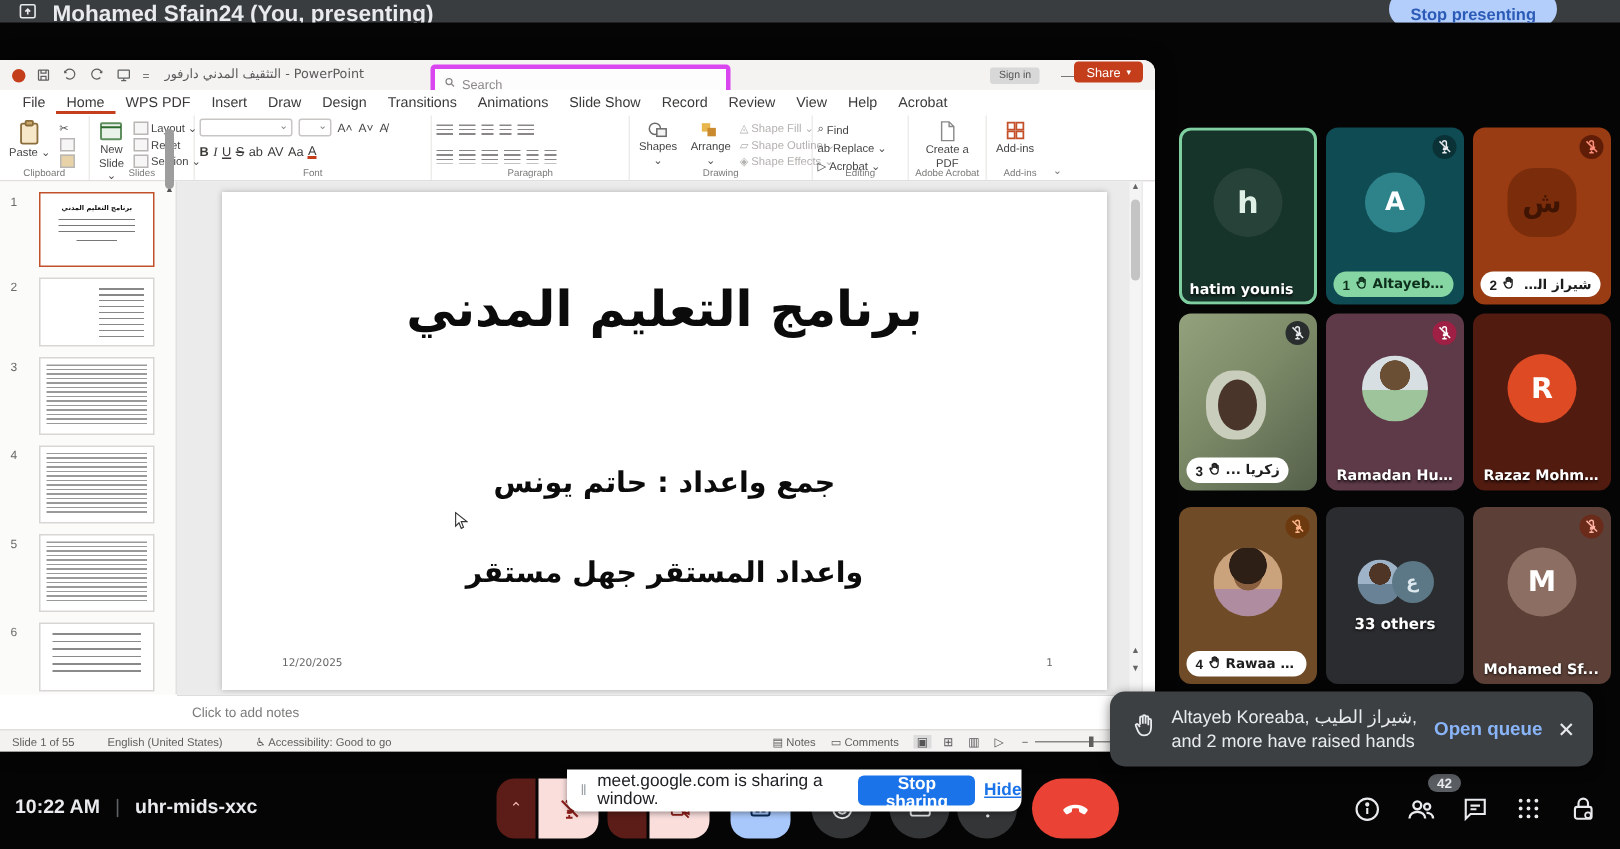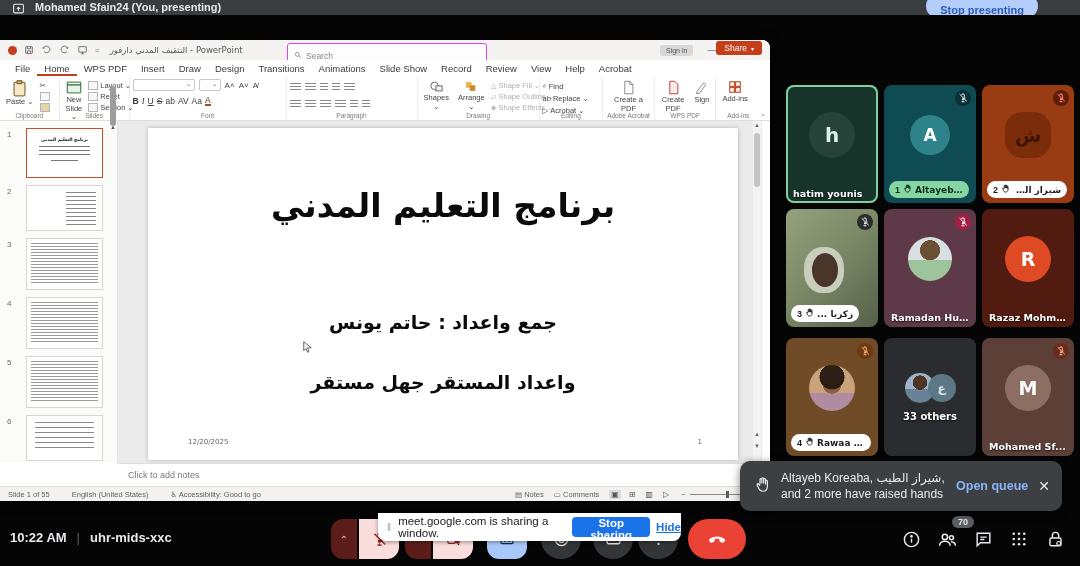--- a/index.html
+++ b/index.html
@@ -5,35 +5,35 @@
   html,body{margin:0;padding:0;background:#000;}
   *{box-sizing:border-box;}
   #stage{position:relative;width:1080px;height:566px;background:#050505;overflow:hidden;
          font-family:"Liberation Sans","DejaVu Sans",sans-serif;}
   .ar{font-family:"DejaVu Sans",sans-serif;}
 
   
   .top-bar{position:absolute;left:0;top:0;width:1080px;height:15px;background:#3a3d40;
            display:flex;align-items:flex-start;overflow:hidden;z-index:30;}
   .tb-icon{margin:1px 10px 0 12px;color:#e8eaed;}
-  .tb-name{font-size:11px;font-weight:bold;color:#e8eaed;margin-top:1px;}
+  .tb-name{font-size:15px;font-weight:bold;color:#e8eaed;margin-top:1px;}
   .tb-spacer{flex:1;}
   .stop-presenting{margin:-6px 42px 0 0;height:24px;padding:8px 14px 0 14px;border-radius:12px;
            background:#b3cefb;color:#2b5bb7;font-size:11px;font-weight:bold;border:none;cursor:pointer;}
 
   
   .ppt{position:absolute;left:0;top:40px;width:770px;height:461px;background:#fff;
        border-radius:0 8px 0 0;overflow:hidden;z-index:10;box-shadow:0 0 12px rgba(0,0,0,.6);}
   .ppt-titlebar{position:absolute;left:0;top:0;width:100%;height:20px;background:#f4f3f2;
        display:flex;align-items:center;font-size:9px;color:#4a4a4a;}
   .qat{display:flex;align-items:center;gap:7px;margin-left:8px;color:#5f5f5f;}
   .ppt-logo{width:9px;height:9px;border-radius:50%;background:#c43e1c;}
   .qat svg{display:block;}
   .ppt-filename{margin-left:10px;color:#5a5a5a;font-size:8.5px;}
-  .ppt-search{position:absolute;left:287px;top:3px;width:200px;height:25px;border:1px solid #d946ef;
+  .ppt-search{position:absolute;left:287px;top:3px;width:200px;height:25px;border:3px solid #d946ef;
        border-radius:3px;background:#fdfdfd;display:flex;align-items:center;color:#8a8886;font-size:8.5px;}
   .ppt-search svg{margin:0 4px 0 6px;}
   .win-ctl{position:absolute;right:0;top:0;height:20px;display:flex;align-items:center;gap:14px;padding-right:10px;color:#666;}
   .signin{background:#d8d8d8;border-radius:2px;font-size:7px;color:#555;padding:2px 6px;border:none;}
   .wc{font-size:9px;line-height:9px;}
 
   .ppt-tabs{position:absolute;left:0;top:20px;width:100%;height:17px;background:#fff;display:flex;
        align-items:center;font-size:9.5px;color:#3b3a39;padding-left:8px;}
   .ppt-tab{padding:2px 7px;cursor:pointer;white-space:nowrap;}
   .ppt-tab.active{font-weight:normal;box-shadow:inset 0 -2px 0 #c43e1c;}
@@ -379,35 +379,20 @@
         <div class="bigbtn">
           <svg width="13" height="15" viewBox="0 0 20 24" fill="none" stroke="#888" stroke-width="1.5">
               <path d="M4 2h8l5 5v15H4z" fill="#fff"></path>
               <path d="M12 2v5h5"></path>
             </svg>
           <span class="cap">Create a PDF</span>
         </div>
         <span class="rlabel">Adobe Acrobat</span>
       </div>
 
-      <div class="rgroup" style="width:62px;">
-        <div class="bigbtn">
-          <svg width="13" height="15" viewBox="0 0 20 24" fill="none" stroke="#c0392b" stroke-width="1.5">
-              <path d="M4 2h8l5 5v15H4z" fill="#fdecea"></path>
-            </svg>
-          <span class="cap">Create PDF</span>
-        </div>
-        <div class="bigbtn">
-          <svg width="13" height="15" viewBox="0 0 20 24" fill="none" stroke="#888" stroke-width="1.5">
-              <path d="M3 18 14 4l3 3L7 21l-5 1z" fill="#fff"></path>
-            </svg>
-          <span class="cap">Sign</span>
-        </div>
-        <span class="rlabel">WPS PDF</span>
-      </div>
 
       <div class="rgroup" style="width:44px;border-right:none;">
         <div class="bigbtn">
           <svg width="14" height="14" viewBox="0 0 24 24" fill="none" stroke="#c4502a" stroke-width="2">
               <rect x="3" y="3" width="8" height="8"></rect>
               <rect x="13" y="3" width="8" height="8"></rect>
               <rect x="3" y="13" width="8" height="8"></rect>
               <rect x="13" y="13" width="8" height="8"></rect>
             </svg>
           <span class="cap">Add-ins</span>
@@ -692,21 +677,21 @@
       </svg>
   </div>
 
   <div class="sharebar">
     <span class="grip">‖</span>
     <span>meet.google.com is sharing a window.</span>
     <button class="stop">Stop sharing</button>
     <span class="hide">Hide</span>
   </div>
 
-  <span class="badge42">70</span>
+  <span class="badge42">42</span>
   <div class="ricons">
     <span class="ricon">
       <svg width="19" height="19" viewBox="0 0 24 24" fill="none" stroke="#e8eaed" stroke-width="1.8">
           <circle cx="12" cy="12" r="9"></circle>
           <path d="M12 11v5"></path>
           <circle cx="12" cy="8" r="0.9" fill="#e8eaed"></circle>
         </svg>
     </span>
     <span class="ricon">
       <svg width="21" height="21" viewBox="0 0 24 24" fill="none" stroke="#e8eaed" stroke-width="1.8">

